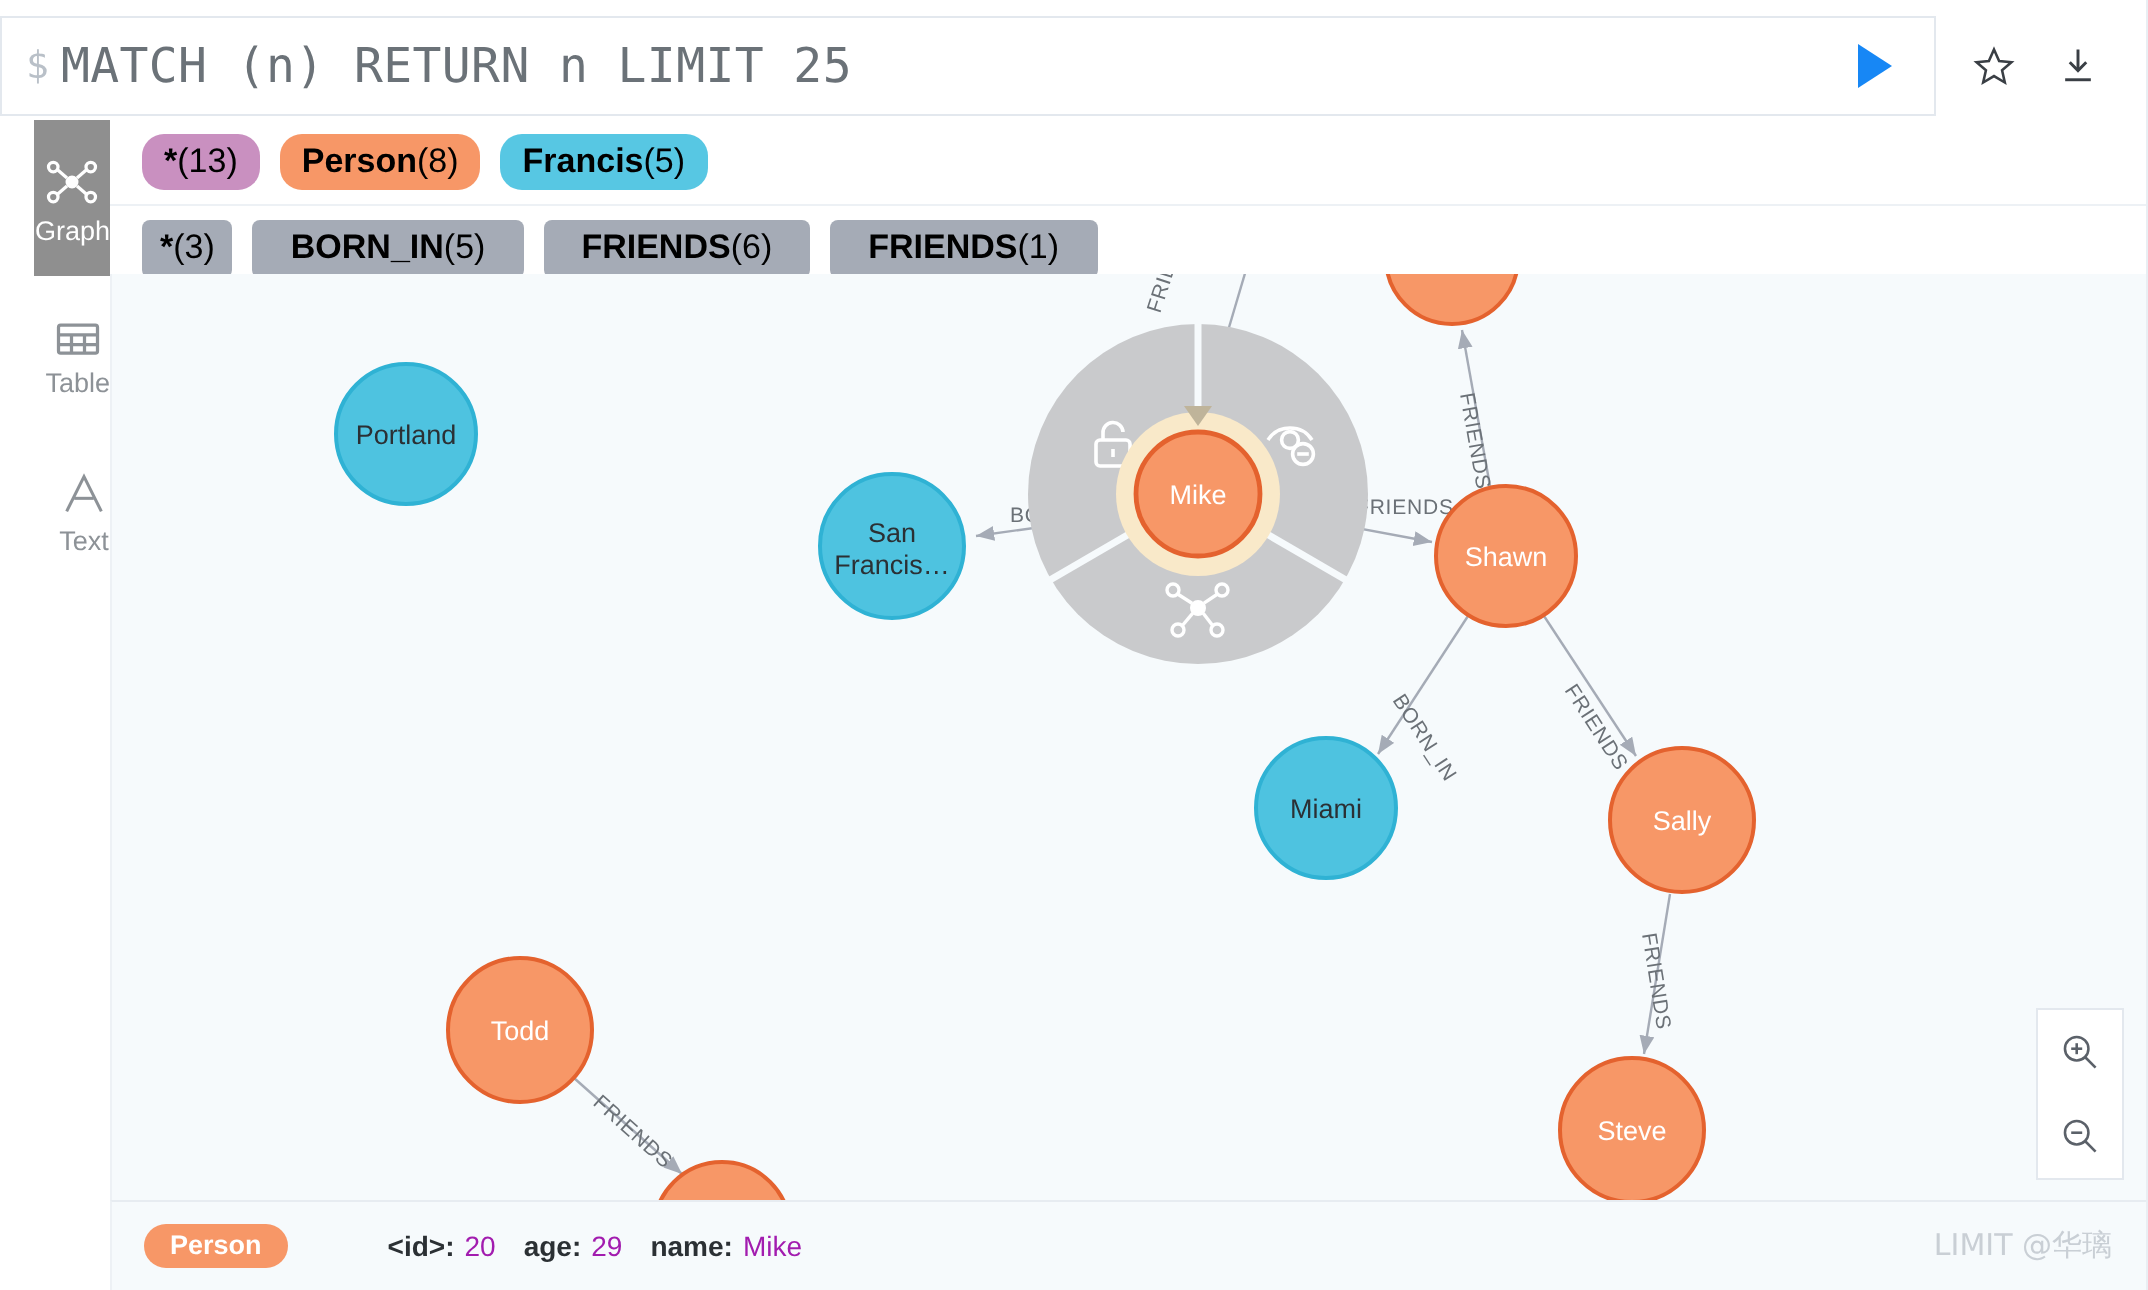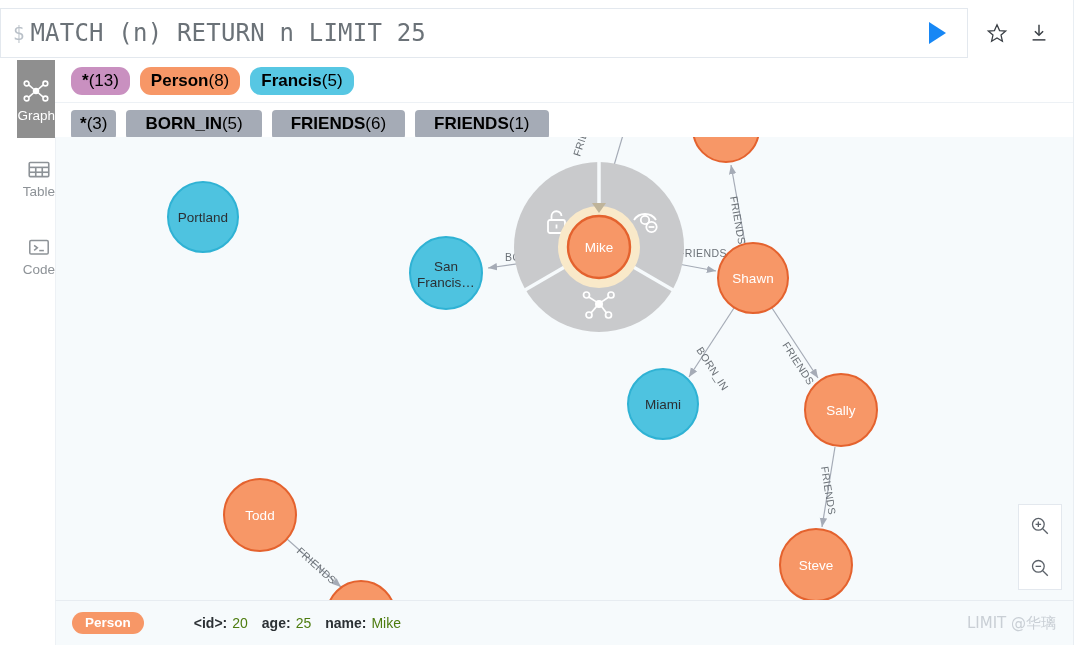--- a/index.html
+++ b/index.html
@@ -141,21 +141,21 @@
     display: flex; align-items: center;
     padding-left: 16px; gap: 10px;
   }
   .prop-chip {
     background: #f79767; color: #fff;
     border-radius: 11px; padding: 3px 13px 4px;
     font-size: 13.5px; font-weight: bold;
   }
   .props { display: flex; align-items: baseline; gap: 5px; font-size: 14px; color: #6b7177; margin-left: 40px; }
   .props .k { font-weight: bold; color: #2b3034; }
-  .props .v { color: #4d7c0f; margin-right: 9px; }
+  .props .v { color: #a21caf; margin-right: 9px; }
   .watermark {
     position: absolute; right: 18px; top: 50%;
     transform: translateY(-50%);
     font-size: 15px; color: #c9cfd5;
     font-family: "DejaVu Sans", sans-serif;
   }
   .right-edge {
     position: absolute; right: 0; top: 0; width: 1px; height: 645px; background: #e9eef3;
   }
 </style>
@@ -209,29 +209,28 @@
       <svg width="26" height="26" viewBox="0 0 24 24" fill="none" stroke="#8d9297" stroke-width="1.5">
         <rect x="3" y="6" width="18" height="13" rx="1"></rect>
         <line x1="3" y1="10.5" x2="21" y2="10.5"></line>
         <line x1="3" y1="15" x2="21" y2="15"></line>
         <line x1="9" y1="10.5" x2="9" y2="19"></line>
         <line x1="15" y1="10.5" x2="15" y2="19"></line>
       </svg>
       <span class="view-label">Table</span>
     </div>
 
-
     <div class="view-item">
-      <svg width="26" height="26" viewBox="0 0 24 24" fill="none" stroke="#8d9297" stroke-width="1.4">
-        <rect x="3.5" y="6" width="17" height="12.5" rx="1.2"></rect>
-        <polyline points="7.5,10.5 10.5,12.8 7.5,15.1"></polyline>
-        <line x1="12.2" y1="15.3" x2="16.5" y2="15.3"></line>
+      <svg width="26" height="28" viewBox="0 0 24 24" fill="none" stroke="#8d9297" stroke-width="1.4">
+        <polyline points="4,20 12,4 20,20"></polyline>
+        <line x1="7.5" y1="14" x2="16.5" y2="14"></line>
       </svg>
-      <span class="view-label">Code</span>
-    </div>
+      <span class="view-label">Text</span>
+    </div>
+
   </div>
 
   <div class="legend">
     <div class="legend-row">
       <div class="chip any">
         <b>*</b><span class="cnt">(13)</span>
       </div>
       <div class="chip person">
         <b>Person</b><span class="cnt">(8)</span>
       </div>
@@ -411,21 +410,21 @@
       </div>
     </div>
   </div>
 
   <div class="statusbar">
     <div class="prop-chip">Person</div>
     <div class="props">
       <span class="k">&lt;id&gt;:</span>
       <span class="v">20</span>
       <span class="k">age:</span>
-      <span class="v">25</span>
+      <span class="v">29</span>
       <span class="k">name:</span>
       <span class="v">Mike</span>
     </div>
     <div class="watermark">LIMIT @华璃</div>
   </div>
 
   <div class="right-edge"></div>
 </div>
 
 </body></html>

